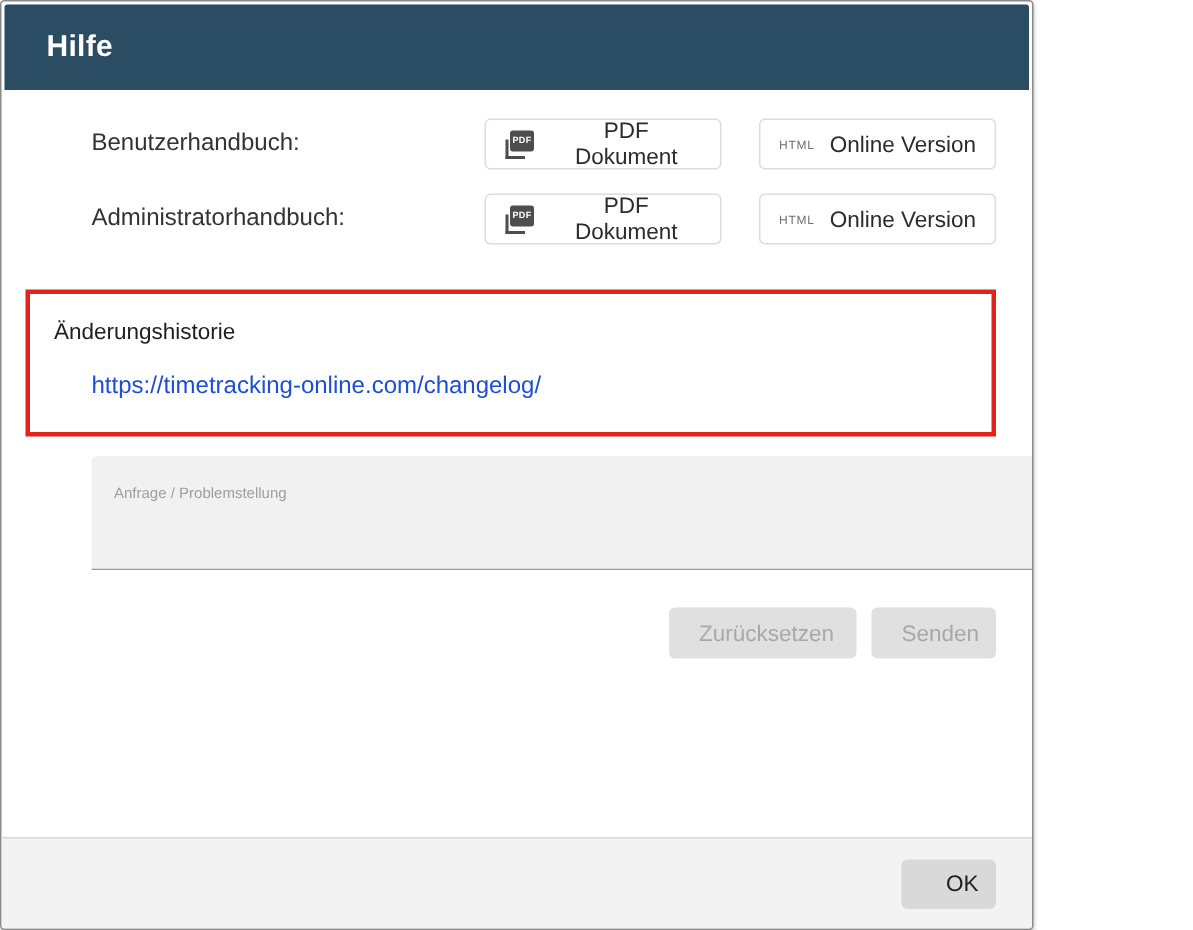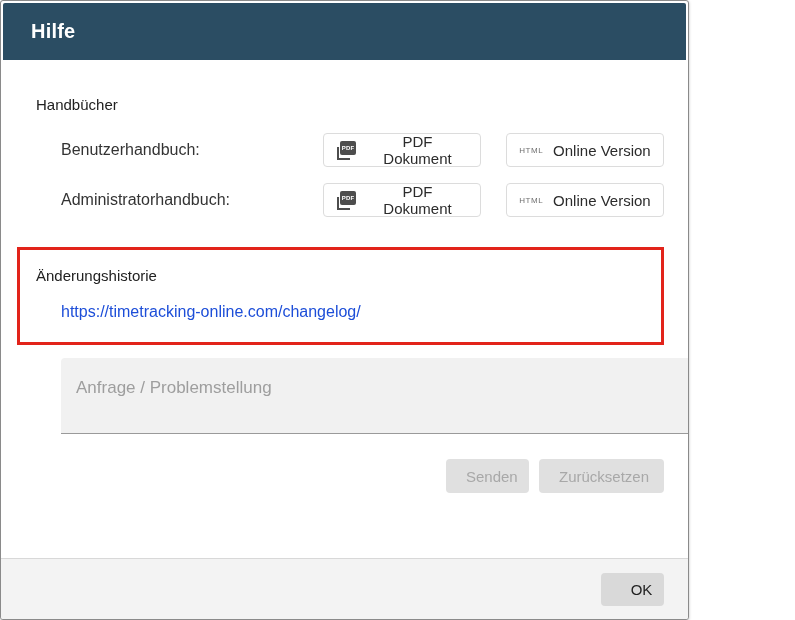--- a/index.html
+++ b/index.html
@@ -107,21 +107,21 @@
   .support-textarea {
     display: block;
     margin: 13px 0 0 44px;
     width: 710px; height: 76px;
     background: #f1f1f1;
     border: none;
     border-bottom: 1px solid #9a9a9a;
     border-radius: 4px 4px 0 0;
     padding: 20px 15px 0 15px;
     font-family: "Liberation Sans", sans-serif;
-    font-size: 17px; color: #701a75;
+    font-size: 10px; color: #701a75;
     resize: none;
     outline: none;
   }
   .support-textarea::placeholder { color: #9e9e9e; opacity: 1; }
   .form-actions {
     display: flex; justify-content: flex-end;
     gap: 10px;
     margin-top: 25px;
   }
   .btn.flat {
@@ -154,21 +154,20 @@
 <body>
 
 <div class="window">
 
   <div class="header">
     <span class="title">Hilfe</span>
   </div>
 
   <div class="content">
 
-    <div class="section-heading h-manuals">Handbücher</div>
 
     <div class="manual-row">
       <span class="row-label">Benutzerhandbuch:</span>
       <div class="row-buttons">
         <button class="btn outline">
           <span class="pdf-icon">
             <span class="pdf-back"></span>
             <span class="pdf-front">PDF</span>
           </span>
           <span>PDF Dokument</span>
@@ -199,22 +198,22 @@
 
     <div class="changelog-box">
       <div class="section-heading">Änderungshistorie</div>
       <a class="changelog-link" href="#">https://timetracking-online.com/changelog/</a>
     </div>
 
 
     <textarea class="support-textarea" placeholder="Anfrage / Problemstellung" style=""></textarea>
 
     <div class="form-actions">
+      <button class="btn flat reset" aria-disabled="true">Zurücksetzen</button>
       <button class="btn flat send" aria-disabled="true">Senden</button>
-      <button class="btn flat reset" aria-disabled="true">Zurücksetzen</button>
     </div>
 
   </div>
 
   <div class="footer">
     <button class="btn ok">OK</button>
   </div>
 
 </div>
 

